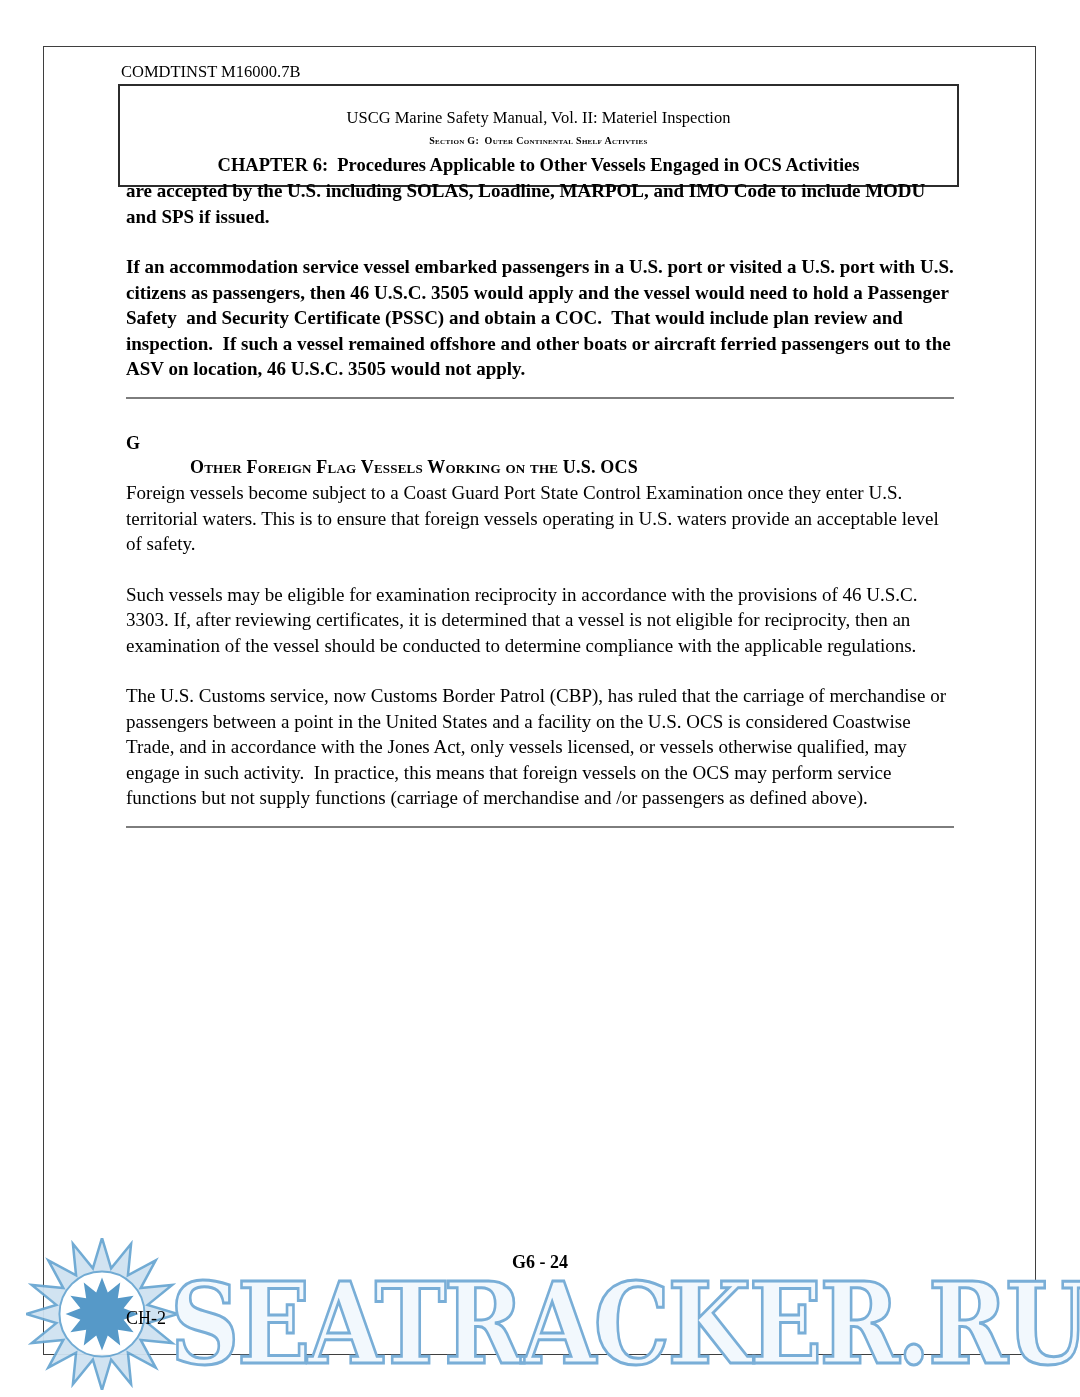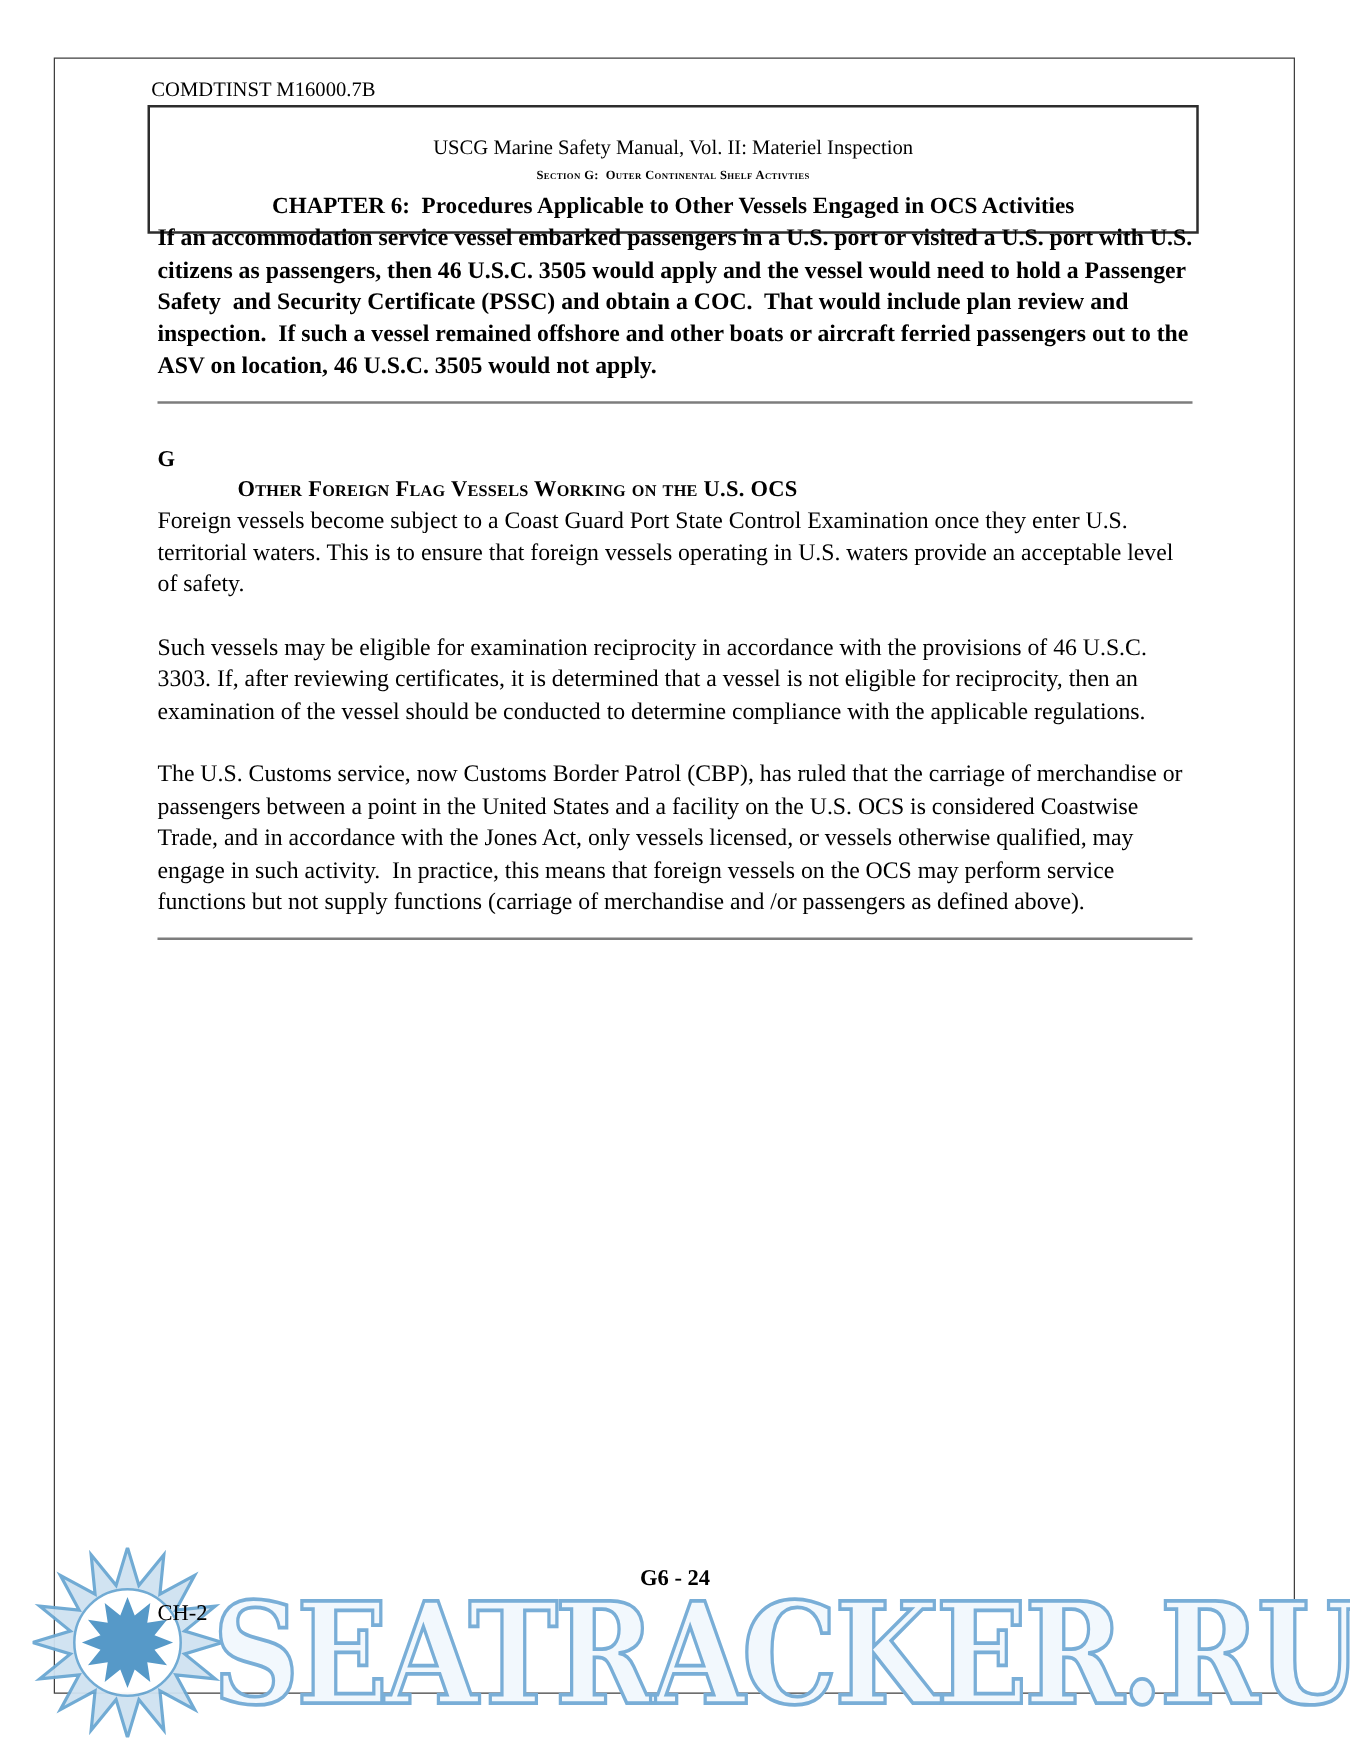--- a/index.html
+++ b/index.html
@@ -50,21 +50,21 @@
     display: flex;
   }
   .g-label { display: inline-block; width: 64px; font-variant: normal; }
   .g-title { white-space: pre-wrap; margin-top: 24px; }
   .p-first-after-heading { margin-top: 24px; }
   .page-number {
     position: absolute; left: 0; top: 1252px; width: 1080px;
     text-align: center; font-weight: 700; font-size: 18px;
   }
   .change-number {
-    position: absolute; left: 126px; top: 1280px;
+    position: absolute; left: 126px; top: 1308px;
     font-size: 18px; z-index: 6;
   }
   .watermark {
     position: absolute; left: 0; top: 1236px; width: 1080px; height: 161px;
     z-index: 5; pointer-events: none;
   }
   .wm-sun { position: absolute; left: 26px; top: 2px; opacity: 0.95; }
   .wm-text {
     position: absolute; left: 170px; top: 1268px;
     font-family: "DejaVu Serif", serif;
@@ -89,20 +89,21 @@
 
 <div class="doc-number">COMDTINST M16000.7B</div>
 
 <div class="header-box">
   <div class="manual-title">USCG Marine Safety Manual, Vol. II: Materiel Inspection</div>
   <div class="section-line">Section G:  Outer Continental Shelf Activties</div>
   <div class="chapter-line">CHAPTER 6:  Procedures Applicable to Other Vessels Engaged in OCS Activities</div>
 </div>
 
 <div class="content">
+  <p class="bold">are accepted by the U.S. including SOLAS, Loadline, MARPOL, and IMO Code to include MODU and SPS if issued.</p>
   <p class="bold last">If an accommodation service vessel embarked passengers in a U.S. port or visited a U.S. port with U.S. citizens as passengers, then 46 U.S.C. 3505 would apply and the vessel would need to hold a Passenger Safety  and Security Certificate (PSSC) and obtain a COC.  That would include plan review and inspection.  If such a vessel remained offshore and other boats or aircraft ferried passengers out to the ASV on location, 46 U.S.C. 3505 would not apply.</p>
   <hr class="rule">
   <div class="g-heading">
     <span class="g-label">G</span>
     <span class="g-title">Other Foreign Flag Vessels Working on the U.S. OCS</span>
   </div>
   <p class="p-first-after-heading">Foreign vessels become subject to a Coast Guard Port State Control Examination once they enter U.S. territorial waters. This is to ensure that foreign vessels operating in U.S. waters provide an acceptable level of safety.</p>
   <p>Such vessels may be eligible for examination reciprocity in accordance with the provisions of 46 U.S.C. 3303. If, after reviewing certificates, it is determined that a vessel is not eligible for reciprocity, then an examination of the vessel should be conducted to determine compliance with the applicable regulations.</p>
   <p class="last">The U.S. Customs service, now Customs Border Patrol (CBP), has ruled that the carriage of merchandise or passengers between a point in the United States and a facility on the U.S. OCS is considered Coastwise Trade, and in accordance with the Jones Act, only vessels licensed, or vessels otherwise qualified, may engage in such activity.  In practice, this means that foreign vessels on the OCS may perform service functions but not supply functions (carriage of merchandise and /or passengers as defined above).</p>
   <hr class="rule">

